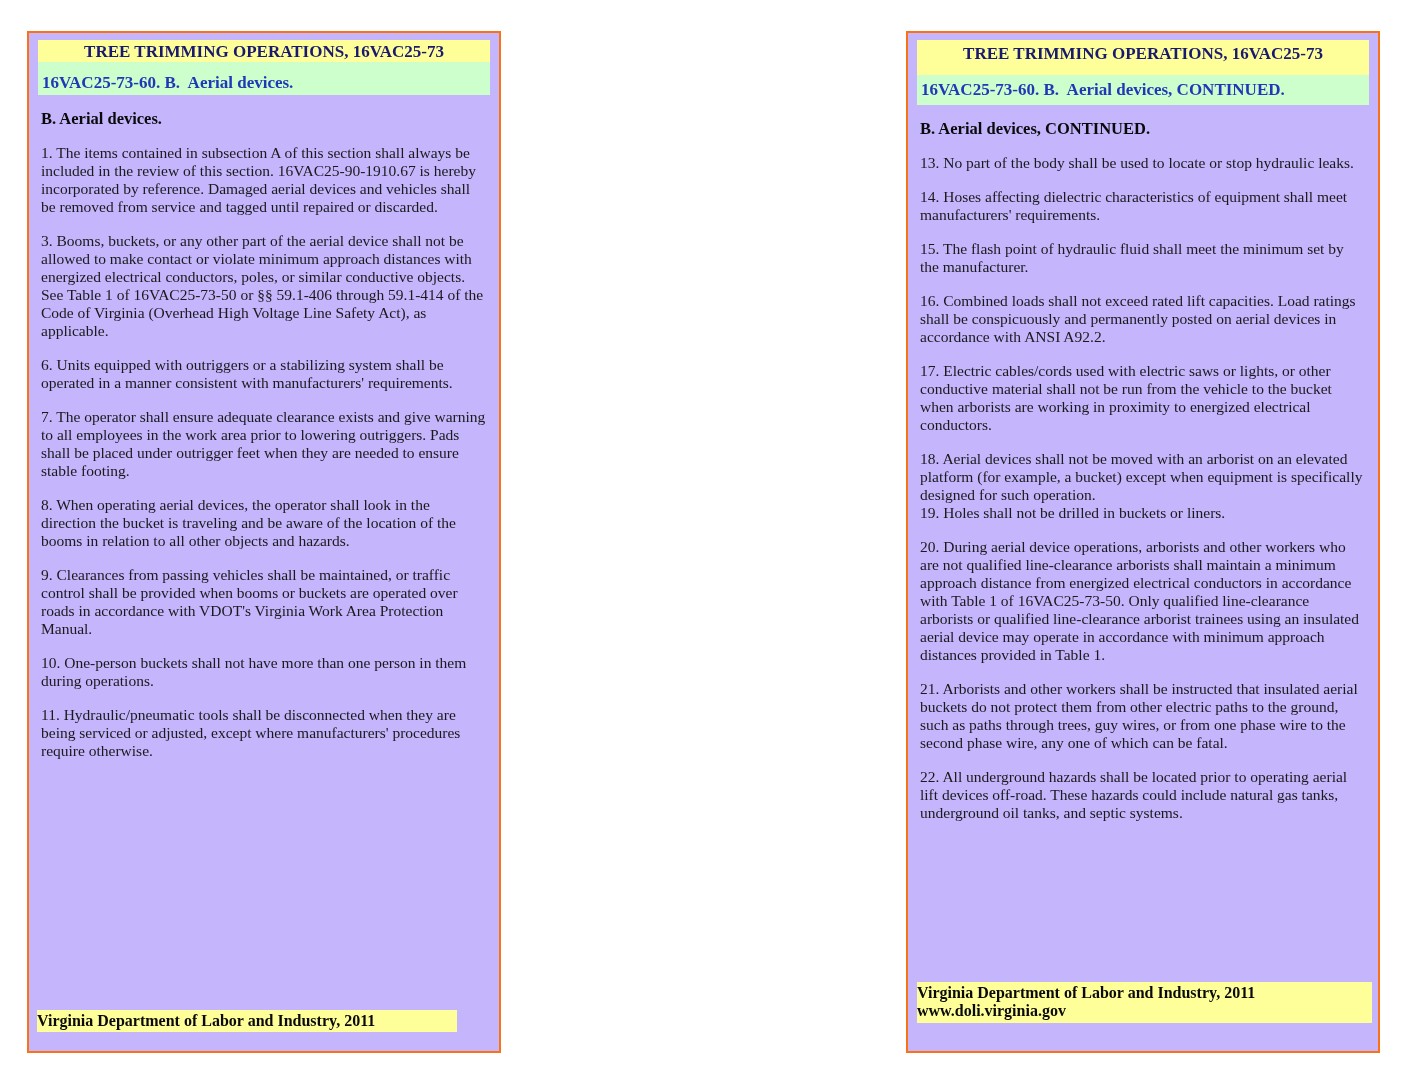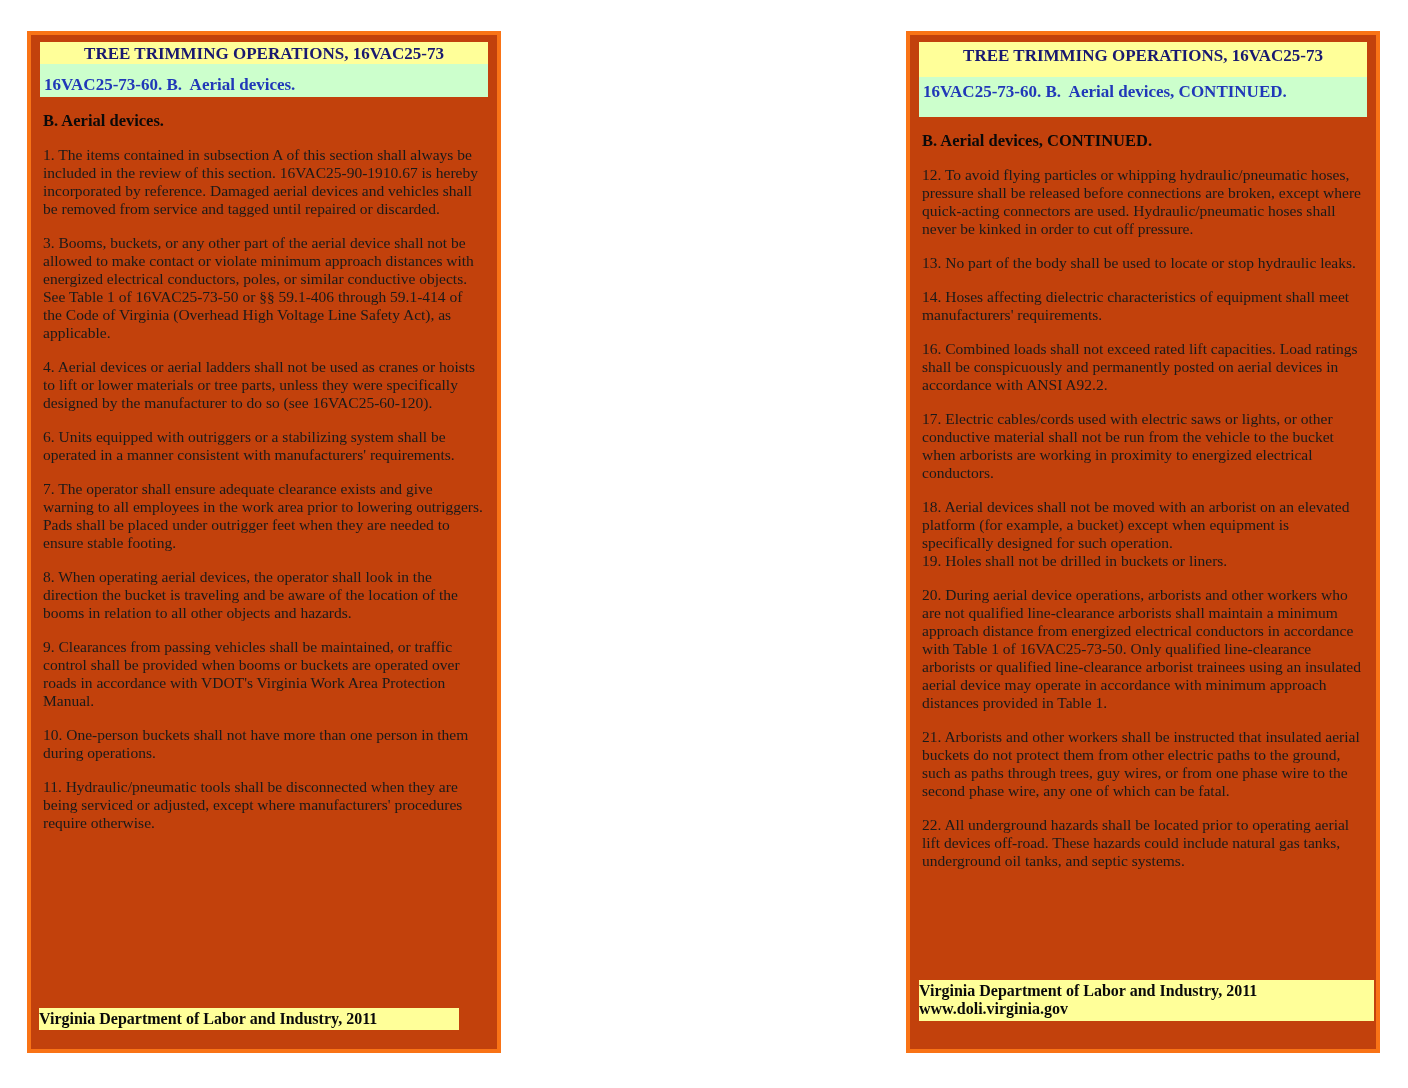--- a/index.html
+++ b/index.html
@@ -15,22 +15,22 @@
     width: 1408px;
     height: 1088px;
     background: #ffffff;
     overflow: hidden;
   }
   .page {
     position: absolute;
     top: 31px;
     width: 474px;
     height: 1022px;
-    border: 4px solid #f97316;
-    background: #c2410c;
+    border: 2px solid #f97316;
+    background: #c4b5fd;
     box-sizing: border-box;
     padding: 7px 9px;
     overflow: hidden;
   }
   .page-left  { left: 27px; }
   .page-right { left: 906px; }
 
   .title-bar {
     background: #ffff99;
     color: #191970;
@@ -47,21 +47,21 @@
     background: #ccffcc;
     color: #2038b8;
     font-weight: bold;
     font-size: 17px;
     line-height: 19px;
     text-align: left;
     padding: 11px 4px 3px 4px;
     white-space: pre-wrap;
   }
   .page-right .section-bar {
-    padding: 5px 4px 16px 4px;
+    padding: 5px 4px 6px 4px;
   }
   .doc-heading {
     font-weight: bold;
     font-size: 16.5px;
     color: #0a0a0a;
     margin: 15px 0 0 3px;
     line-height: 18px;
   }
   .content {
     margin: 8px 0 0 3px;
@@ -103,39 +103,38 @@
 
 <div class="canvas">
 
   <div class="page page-left">
     <div class="title-bar">TREE TRIMMING OPERATIONS, 16VAC25-73</div>
     <div class="section-bar">16VAC25-73-60. B.  Aerial devices.</div>
     <div class="doc-heading">B. Aerial devices.</div>
     <div class="content">
         <p>1. The items contained in subsection A of this section shall always be included in the review of this section. 16VAC25-90-1910.67 is hereby incorporated by reference. Damaged aerial devices and vehicles shall be removed from service and tagged until repaired or discarded.</p>
         <p>3. Booms, buckets, or any other part of the aerial device shall not be allowed to make contact or violate minimum approach distances with energized electrical conductors, poles, or similar conductive objects. See Table 1 of 16VAC25-73-50 or §§ 59.1-406 through 59.1-414 of the Code of Virginia (Overhead High Voltage Line Safety Act), as applicable.</p>
-        <p>4. Aerial devices or aerial ladders shall not be used as cranes or hoists to lift or lower materials or tree parts, unless they were specifically designed by the manufacturer to do so (see 16VAC25-60-120).</p>
         <p>6. Units equipped with outriggers or a stabilizing system shall be operated in a manner consistent with manufacturers' requirements.</p>
         <p>7. The operator shall ensure adequate clearance exists and give warning to all employees in the work area prior to lowering outriggers. Pads shall be placed under outrigger feet when they are needed to ensure stable footing.</p>
         <p>8. When operating aerial devices, the operator shall look in the direction the bucket is traveling and be aware of the location of the booms in relation to all other objects and hazards.</p>
         <p>9. Clearances from passing vehicles shall be maintained, or traffic control shall be provided when booms or buckets are operated over roads in accordance with VDOT's Virginia Work Area Protection Manual.</p>
         <p>10. One-person buckets shall not have more than one person in them during operations.</p>
         <p>11. Hydraulic/pneumatic tools shall be disconnected when they are being serviced or adjusted, except where manufacturers' procedures require otherwise.</p>
       </div>
     <div class="footer-bar">Virginia Department of Labor and Industry, 2011</div>
   </div>
 
   <div class="page page-right">
     <div class="title-bar">TREE TRIMMING OPERATIONS, 16VAC25-73</div>
     <div class="section-bar">16VAC25-73-60. B.  Aerial devices, CONTINUED.</div>
     <div class="doc-heading">B. Aerial devices, CONTINUED.</div>
     <div class="content">
-        <p>12. To avoid flying particles or whipping hydraulic/pneumatic hoses, pressure shall be released before connections are broken, except where quick-acting connectors are used. Hydraulic/pneumatic hoses shall never be kinked in order to cut off pressure.</p>
         <p>13. No part of the body shall be used to locate or stop hydraulic leaks.</p>
         <p>14. Hoses affecting dielectric characteristics of equipment shall meet manufacturers' requirements.</p>
+        <p>15. The flash point of hydraulic fluid shall meet the minimum set by the manufacturer.</p>
         <p>16. Combined loads shall not exceed rated lift capacities. Load ratings shall be conspicuously and permanently posted on aerial devices in accordance with ANSI A92.2.</p>
         <p>17. Electric cables/cords used with electric saws or lights, or other conductive material shall not be run from the vehicle to the bucket when arborists are working in proximity to energized electrical conductors.</p>
         <p>18. Aerial devices shall not be moved with an arborist on an elevated platform (for example, a bucket) except when equipment is specifically designed for such operation.</p>
         <p class="tight-top">19. Holes shall not be drilled in buckets or liners.</p>
         <p>20. During aerial device operations, arborists and other workers who are not qualified line-clearance arborists shall maintain a minimum approach distance from energized electrical conductors in accordance with Table 1 of 16VAC25-73-50. Only qualified line-clearance arborists or qualified line-clearance arborist trainees using an insulated aerial device may operate in accordance with minimum approach distances provided in Table 1.</p>
         <p>21. Arborists and other workers shall be instructed that insulated aerial buckets do not protect them from other electric paths to the ground, such as paths through trees, guy wires, or from one phase wire to the second phase wire, any one of which can be fatal.</p>
         <p>22. All underground hazards shall be located prior to operating aerial lift devices off-road. These hazards could include natural gas tanks, underground oil tanks, and septic systems.</p>
       </div>
     <div class="footer-bar">
       <div>Virginia Department of Labor and Industry, 2011</div>

